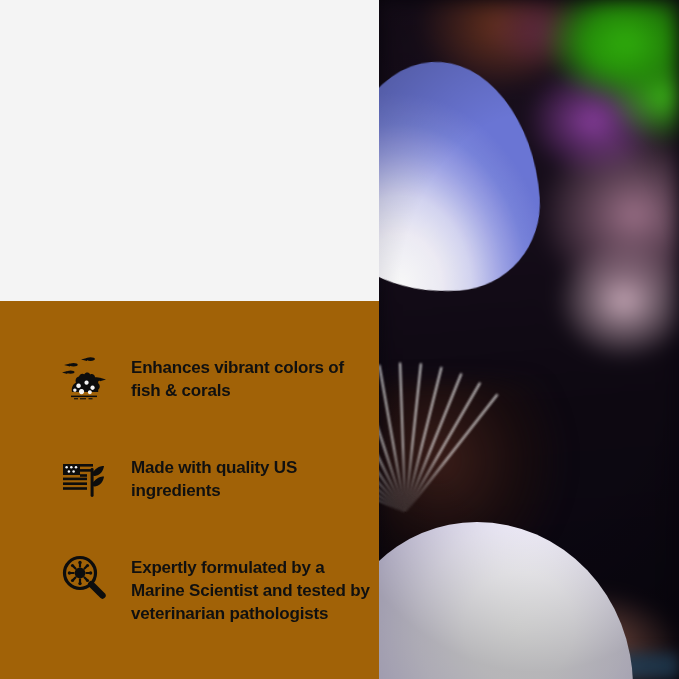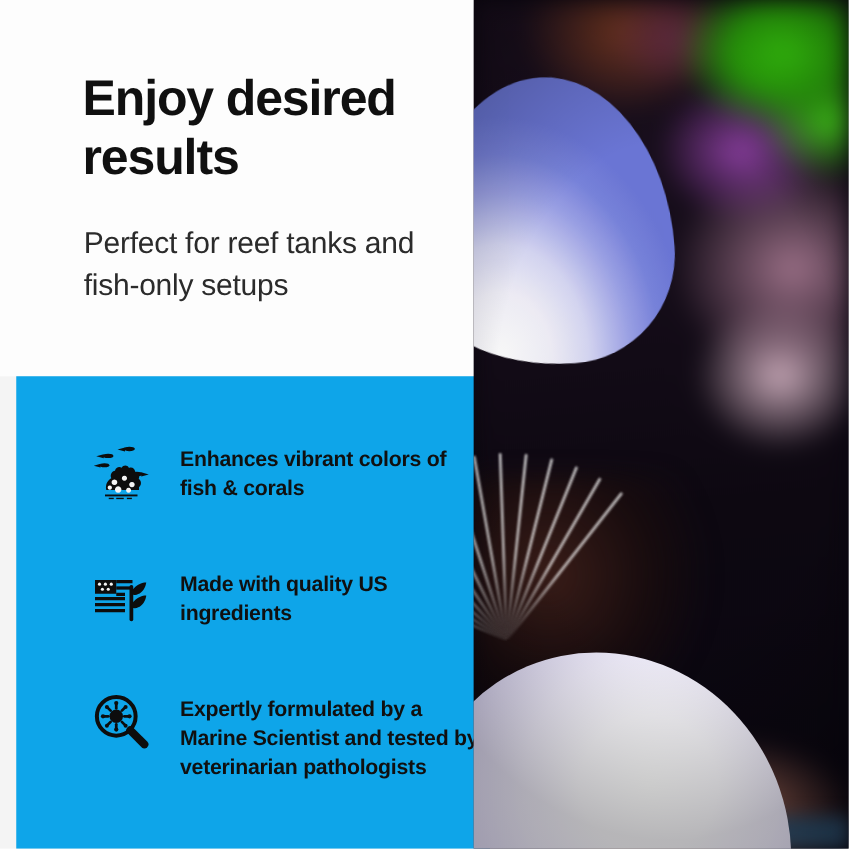--- a/index.html
+++ b/index.html
@@ -41,23 +41,22 @@
     background: #fdfdfd;
     box-sizing: border-box;
   }
 
   .features-block {
     position: absolute;
     left: 0;
     top: 301px;
     width: 379px;
     height: 378px;
-    background: #0ea5e9;
+    background: #a16207;
     box-sizing: border-box;
-    margin-left: 13px;
   }
 
   .headline {
     position: absolute;
     left: 66px;
     top: 56px;
     width: 300px;
     margin: 0;
     font-family: "Liberation Sans", sans-serif;
     font-size: 40px;
@@ -217,24 +216,20 @@
     pointer-events: none;
   }
 </style>
 </head>
 <body>
 
 <div class="panel">
 
   <div class="left-col">
 
-    <div class="hero-block">
-      <h1 class="headline">Enjoy desired results</h1>
-      <p class="subheadline">Perfect for reef tanks and fish-only setups</p>
-    </div>
 
     <div class="features-block">
 
       <div class="feature-row r1">
         <span class="feature-icon">
           <svg width="50" height="50" viewBox="0 0 50 50" aria-hidden="true">
             <g fill="#0d0d0d">
 
               <path d="M5 13 l6 -1.6 l0 3.2 z"></path>
               <ellipse cx="14.5" cy="12.7" rx="4.2" ry="1.7"></ellipse>

